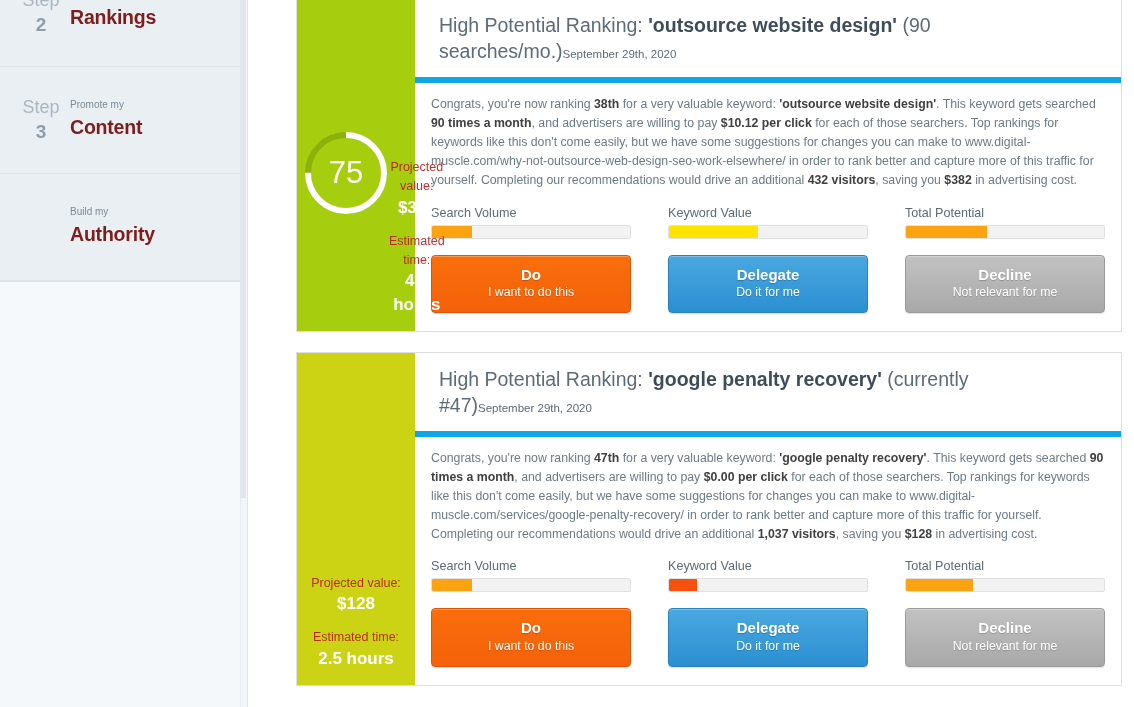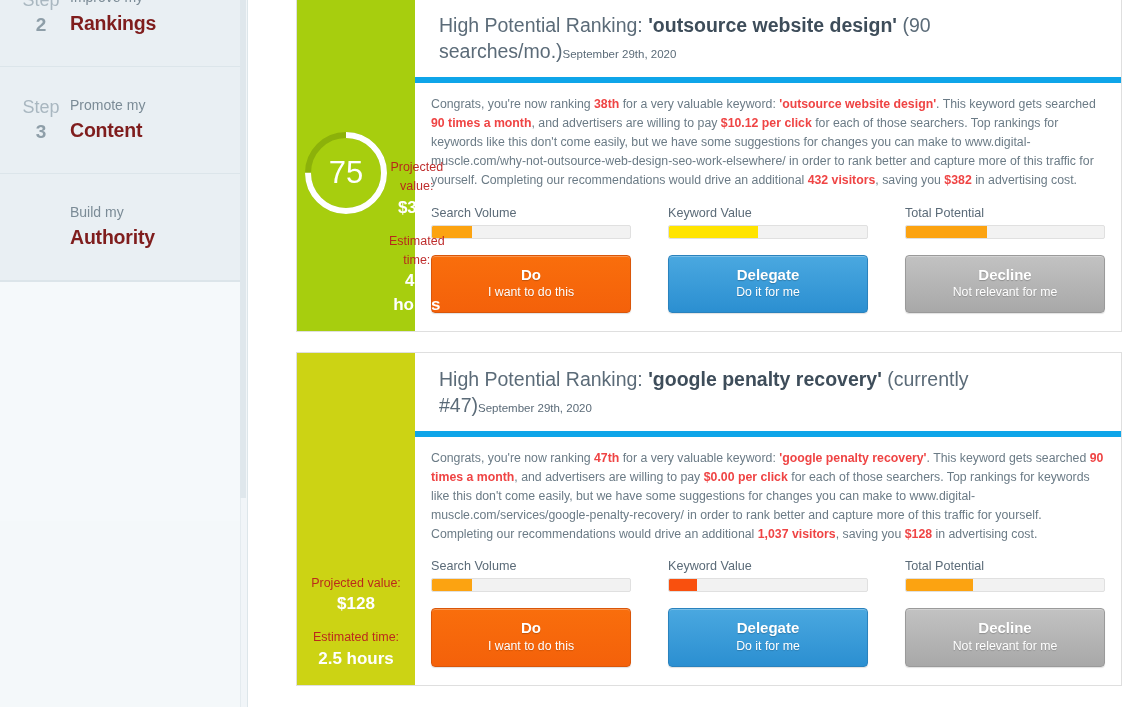--- a/index.html
+++ b/index.html
@@ -49,21 +49,21 @@
     width: 58px;
     flex: 0 0 58px;
     text-align: center;
     color: #a6b4bd;
     line-height: 1.35;
   }
   .step-word { font-size: 18px; color: #a9b7c0; display: block; }
   .step-num  { font-size: 19px; font-weight: bold; color: #8e9ea8; display: block; }
 
   .nav-text { flex: 1 1 auto; line-height: 1.4; }
-  .nav-sub   { font-size: 14px; color: #7b8b96; display: block; margin-bottom: 2px; }
+  .nav-sub   { font-size: 10px; color: #7b8b96; display: block; margin-bottom: 2px; }
   .nav-title { font-size: 19.5px; font-weight: bold; color: #7f1d1d; display: block; letter-spacing: -0.2px; }
 
   .nav-item.first .nav-text { padding-top: 0; margin-top: -12px; }
   .nav-item.first .step-col { padding-top: 0; margin-top: -12px; }
 
   .sidebar-blank {
     background: #f5f9fb;
     border-top: 1px solid #dce5ea;
     height: 240px;
   }
@@ -171,21 +171,21 @@
     font-weight: normal;
     white-space: nowrap;
   }
 
   .card-text {
     padding: 12px 16px 2px 16px;
     font-size: 12.3px;
     line-height: 1.53;
     color: #6b7b86;
   }
-  .card-text b { color: #ef4444; font-weight: bold; }
+  .card-text b { color: #404040; font-weight: bold; }
 
   .bars {
     display: flex;
     gap: 37px;
     padding: 14px 16px 0 16px;
   }
   .bar-col { flex: 1 1 0; min-width: 0; }
   .bar-label {
     font-size: 12.6px;
     color: #5b6b78;

